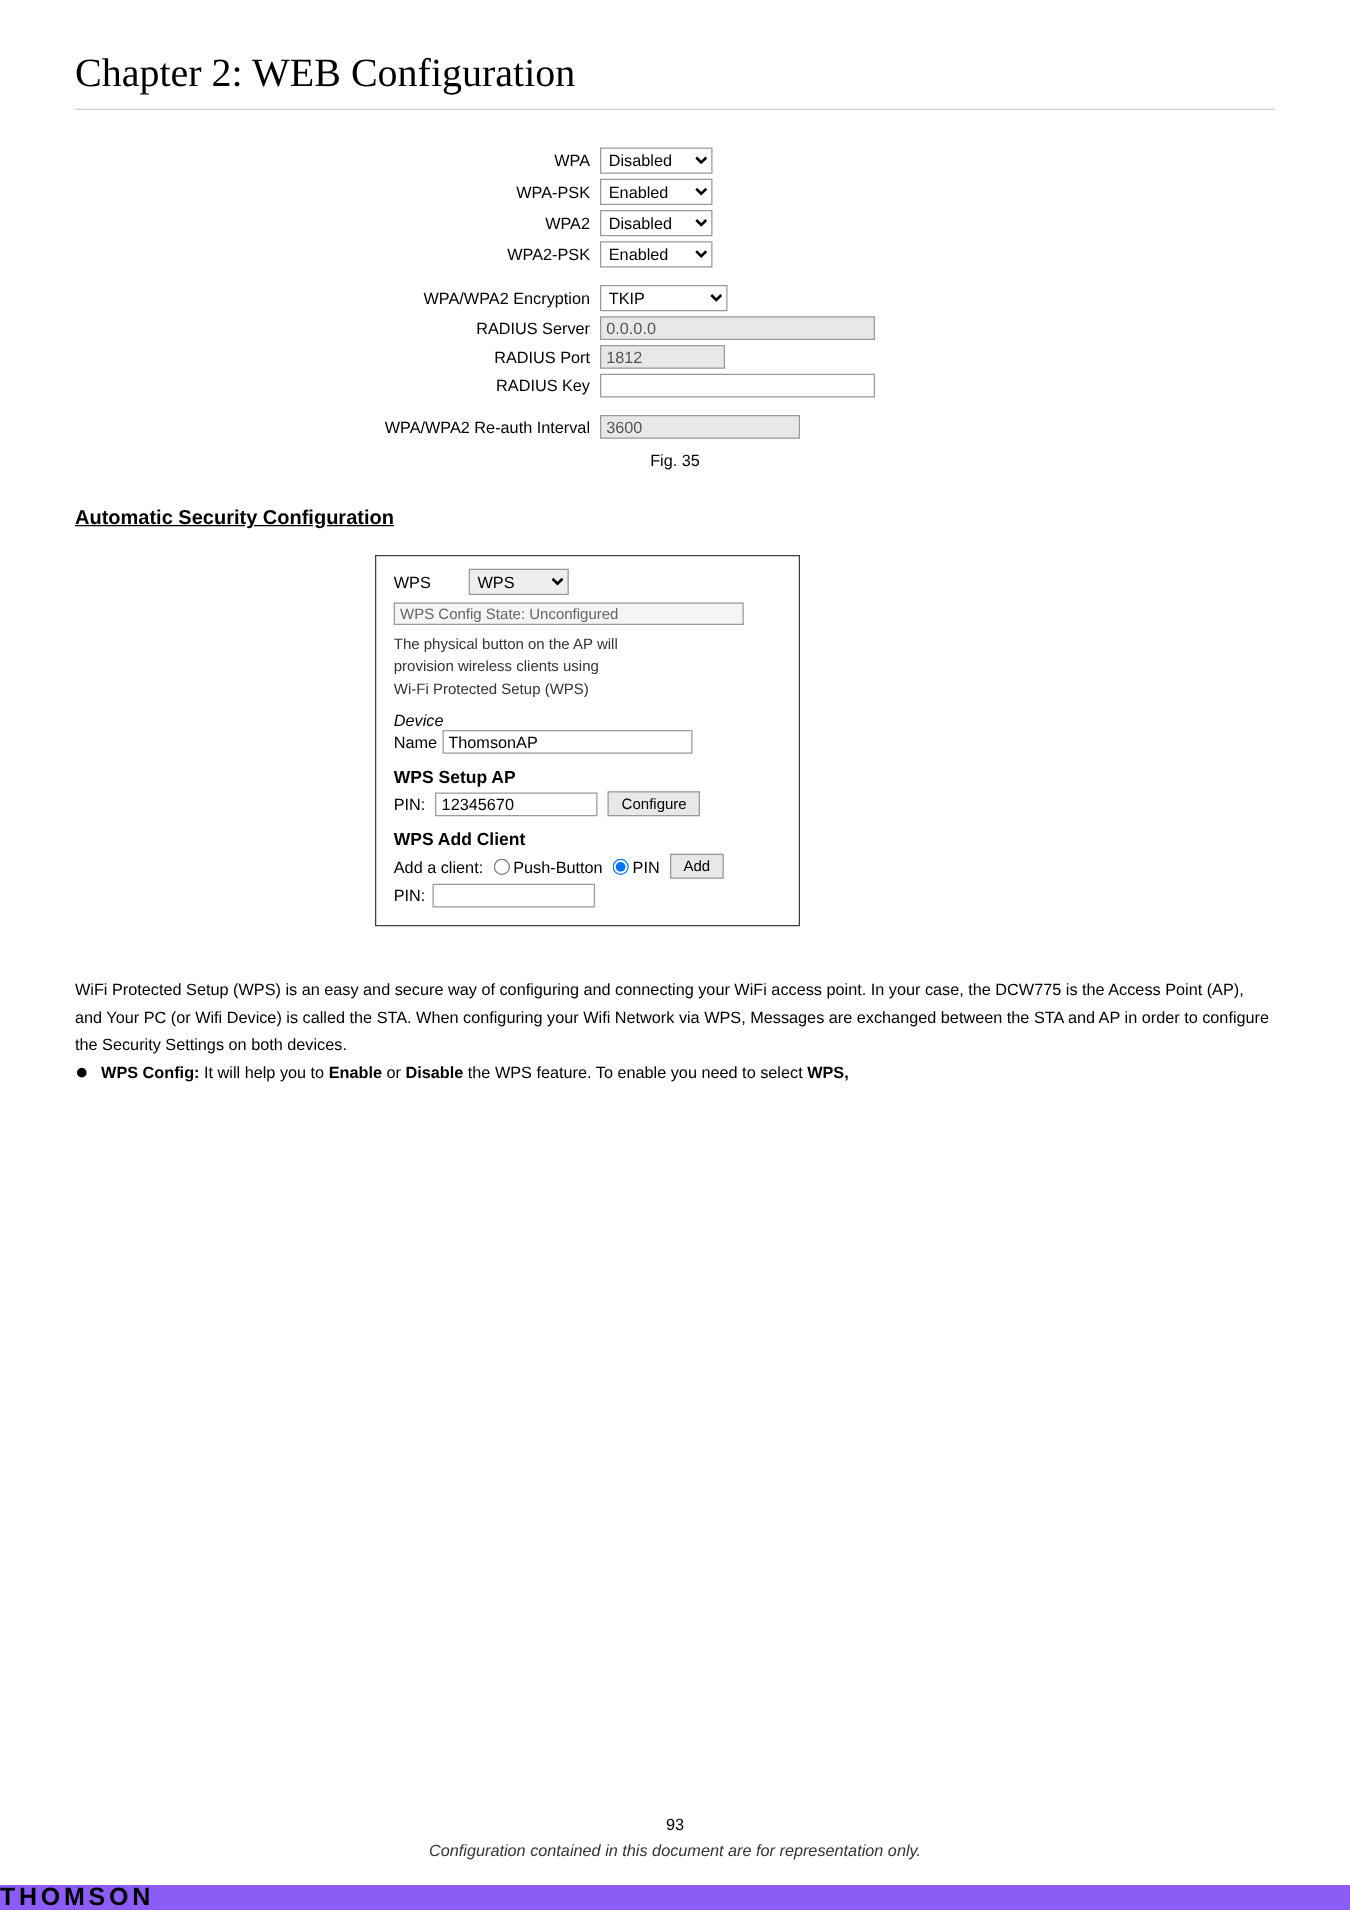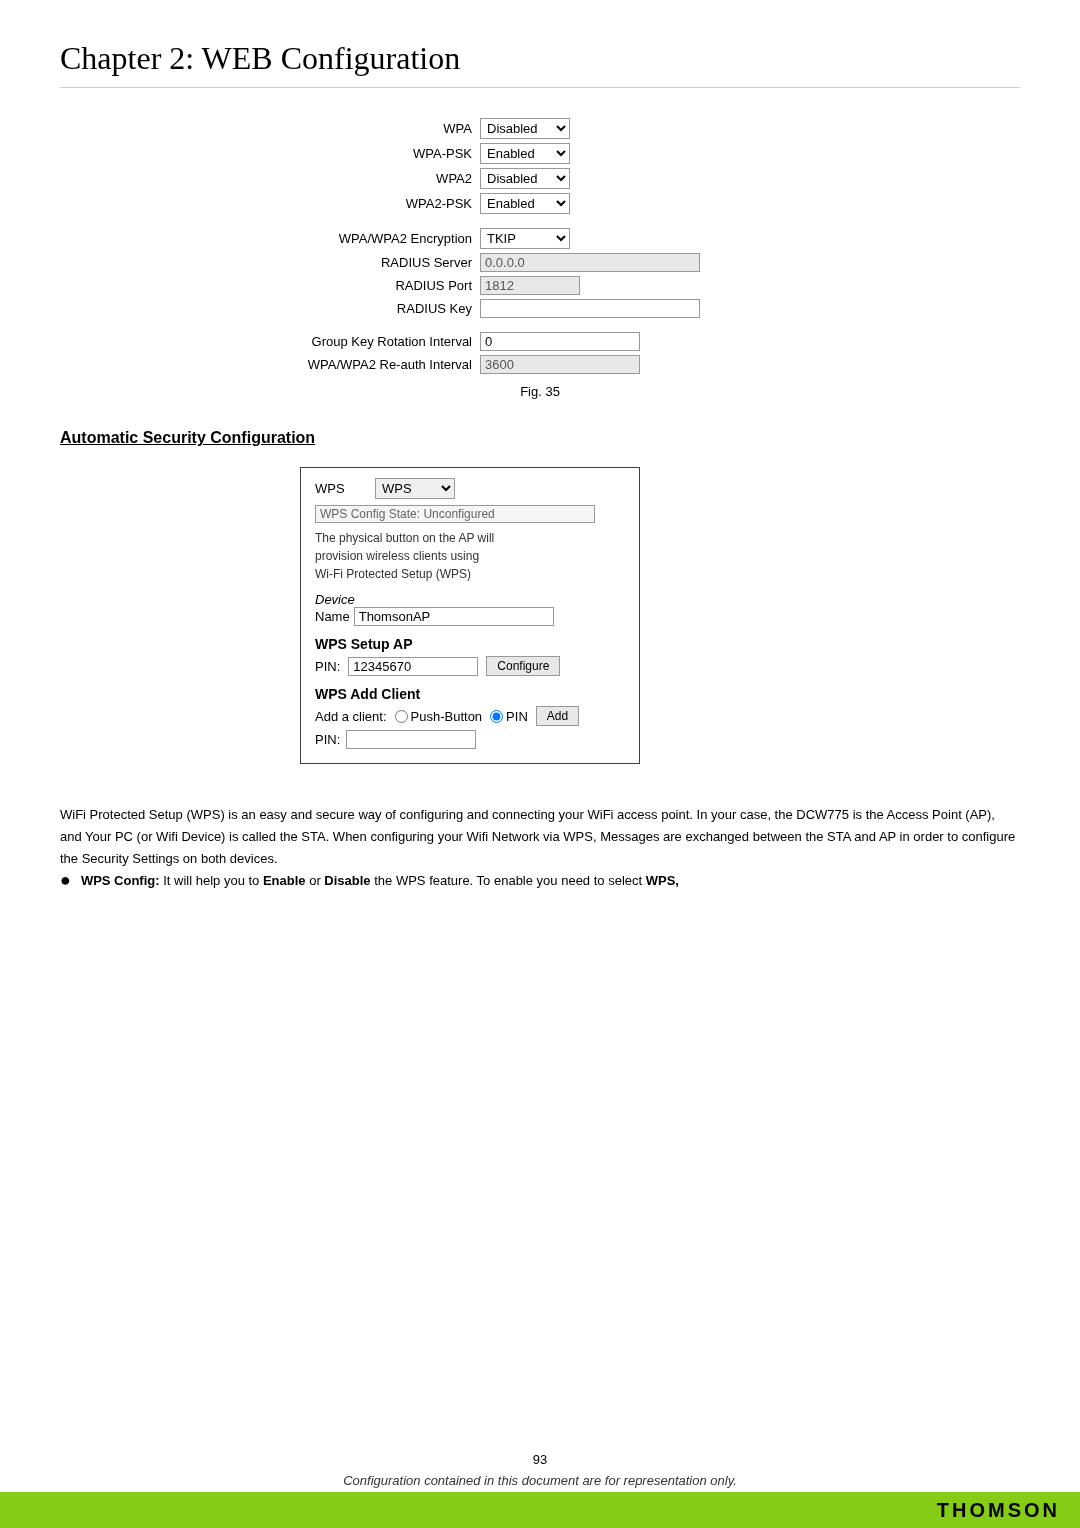--- a/index.html
+++ b/index.html
@@ -212,25 +212,25 @@
     .footer-note {
       font-style: italic;
       font-size: 13px;
       color: #333;
     }
     .bottom-bar {
       position: absolute;
       bottom: 0;
       left: 0;
       right: 0;
-      height: 36px;
-      background: #84cc16;
-      display: flex;
-      align-items: center;
-      justify-content: flex-end;
+      height: 20px;
+      background: #8b5cf6;
+      display: flex;
+      align-items: center;
+      justify-content: flex-start;
       padding-right: 20px;
     }
     .thomson-logo {
       font-size: 20px;
       font-weight: bold;
       letter-spacing: 3px;
       color: #000;
       font-family: Arial, sans-serif;
     }
     .group-spacer {
@@ -288,21 +288,21 @@
             <option>Disabled</option>
           </select>
         </div>
       </div>
 
       <div class="group-spacer"></div>
 
       <div class="form-row">
         <div class="form-label">WPA/WPA2 Encryption</div>
         <div class="form-control">
-          <select class="small-select" style="width:90px;">
+          <select class="small-select" style="width:102px;">
             <option>TKIP</option>
             <option>AES</option>
             <option>TKIP+AES</option>
           </select>
         </div>
       </div>
 
 
       <div class="form-row">
         <div class="form-label">RADIUS Server</div>
@@ -320,26 +320,20 @@
 
       <div class="form-row">
         <div class="form-label">RADIUS Key</div>
         <div class="form-control">
           <input type="text" class="form-input" value="" style="">
         </div>
       </div>
 
       <div class="group-spacer"></div>
 
-      <div class="form-row">
-        <div class="form-label">Group Key Rotation Interval</div>
-        <div class="form-control">
-          <input type="text" class="form-input" value="0" style="width: 160px;">
-        </div>
-      </div>
 
       <div class="form-row">
         <div class="form-label">WPA/WPA2 Re-auth Interval</div>
         <div class="form-control">
           <input type="text" class="form-input filled" value="3600" style="width: 160px;">
         </div>
       </div>
     </div>
 
     <div class="fig-caption">Fig. 35</div>

